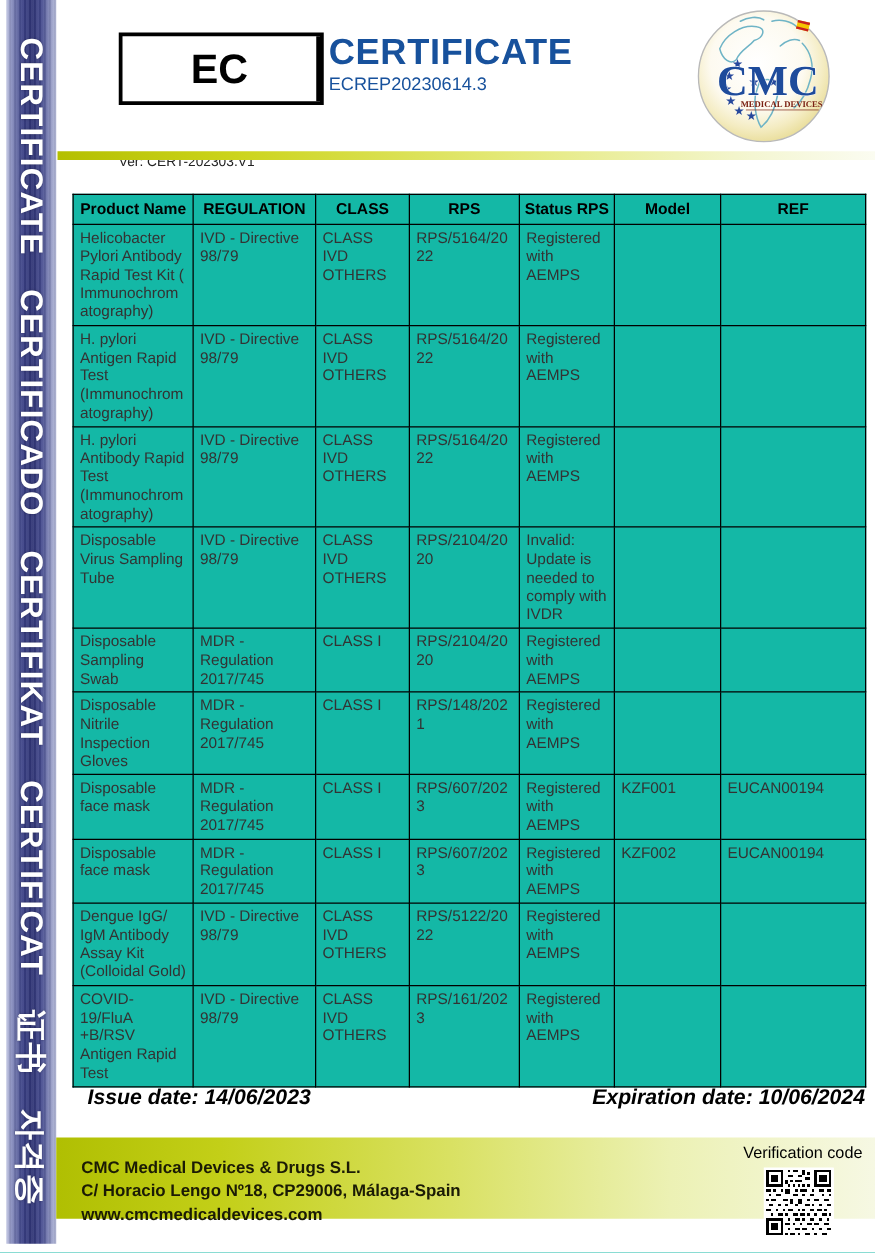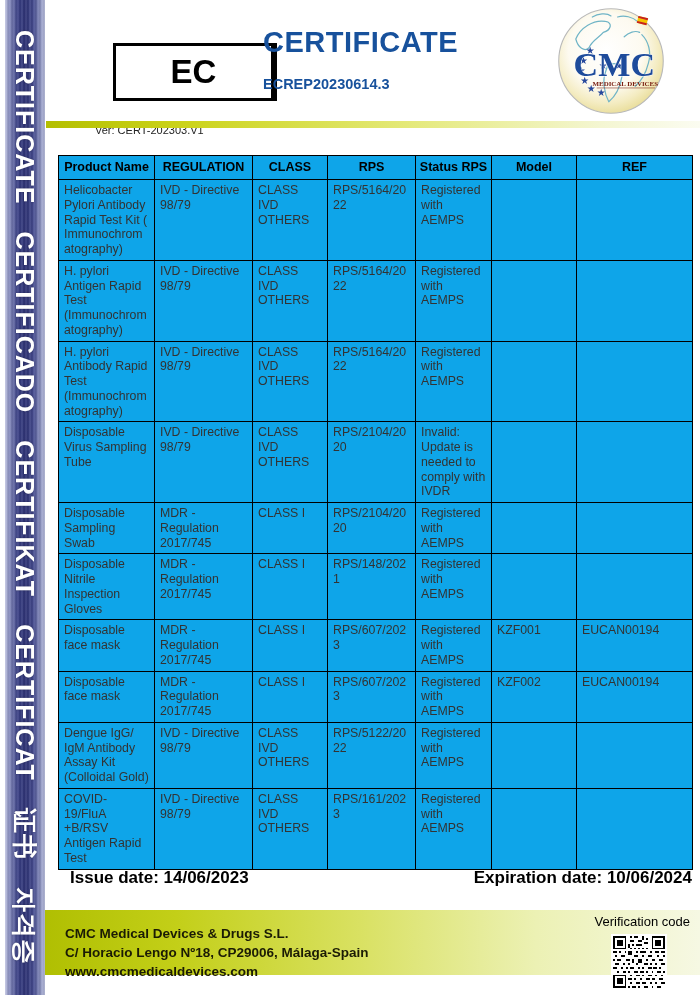--- a/index.html
+++ b/index.html
@@ -22,58 +22,58 @@
     transform:rotate(90deg);transform-origin:0 0;
     display:flex;justify-content:space-between;align-items:center;
     padding:0 30px;box-sizing:border-box;z-index:3;
   }
   .sidebar-words span{
     color:#ffffff;font-weight:bold;font-size:25px;letter-spacing:1px;white-space:nowrap;
     text-shadow:0 0 2px rgba(0,0,20,.35);
   }
   
   .ecrep-box{
-    position:absolute;left:95px;top:43px;width:158px;height:52px;
-    border:3px solid #000;display:flex;background:#fff;margin-left:18px;
+    position:absolute;left:95px;top:26px;width:158px;height:52px;
+    border:3px solid #000;display:flex;background:#fff;
   }
   .ecrep-cell{
     flex:1;display:flex;align-items:center;justify-content:center;
     font-weight:bold;font-size:33px;color:#000;letter-spacing:0;
   }
   .ecrep-cell.ec{border-right:3px solid #000;}
   .version-text{position:absolute;left:95px;top:92px;font-size:11px;color:#222;margin-top:32px;}
   .title-block{position:absolute;left:263px;top:27px;}
   .cert-title{font-size:29px;font-weight:bold;color:#17519c;letter-spacing:.5px;line-height:1.05;}
-  .cert-number{font-size:14.5px;font-weight:bold;color:#17519c;margin-top:19px;}
+  .cert-number{font-size:14.5px;font-weight:normal;color:#17519c;margin-top:3px;}
   .logo{position:absolute;left:556px;top:6px;width:110px;height:110px;z-index:2;}
   .accent-bar{
     position:absolute;left:46px;top:121px;right:0;height:7px;
     background:linear-gradient(90deg,#b4bf00 0%,#ccd41c 22%,#e4e978 55%,#f4f6d2 85%,#fbfcf1 100%);
     z-index:1;
   }
   
   table.products{
     position:absolute;left:58px;top:155px;width:634px;
-    border-collapse:collapse;table-layout:fixed;background:#0ea5e9;
+    border-collapse:collapse;table-layout:fixed;background:#14b8a6;
   }
   table.products th,table.products td{
     border:1.5px solid #000;vertical-align:top;text-align:left;
     padding:3px 5px;font-size:12.3px;line-height:1.2;color:#333;
     overflow-wrap:anywhere;word-break:break-word;
   }
   table.products th{
     font-weight:bold;color:#000;text-align:center;vertical-align:middle;
     padding:4px 2px;font-size:12.5px;overflow-wrap:normal;word-break:normal;
   }
   
   .dates-row{
     position:absolute;left:70px;top:868px;width:622px;
     display:flex;justify-content:space-between;
   }
-  .dates-row div{font-size:17px;font-weight:bold;color:#000;}
+  .dates-row div{font-size:17px;font-weight:bold;color:#000;font-style:italic;}
   
   .footer{
     position:absolute;left:45px;top:910px;right:0;height:65px;
     background:linear-gradient(90deg,#b0bf02 0%,#c3cf18 20%,#d9e162 48%,#ecf1b4 75%,#f6f8e3 100%);
   }
   .footer-info{position:absolute;left:20px;top:14px;}
   .footer-info div{font-size:13.5px;font-weight:bold;color:#1b1b05;line-height:1.42;}
   .verification-label{
     position:absolute;right:10px;top:4px;font-size:13px;font-weight:normal;color:#000;
   }

